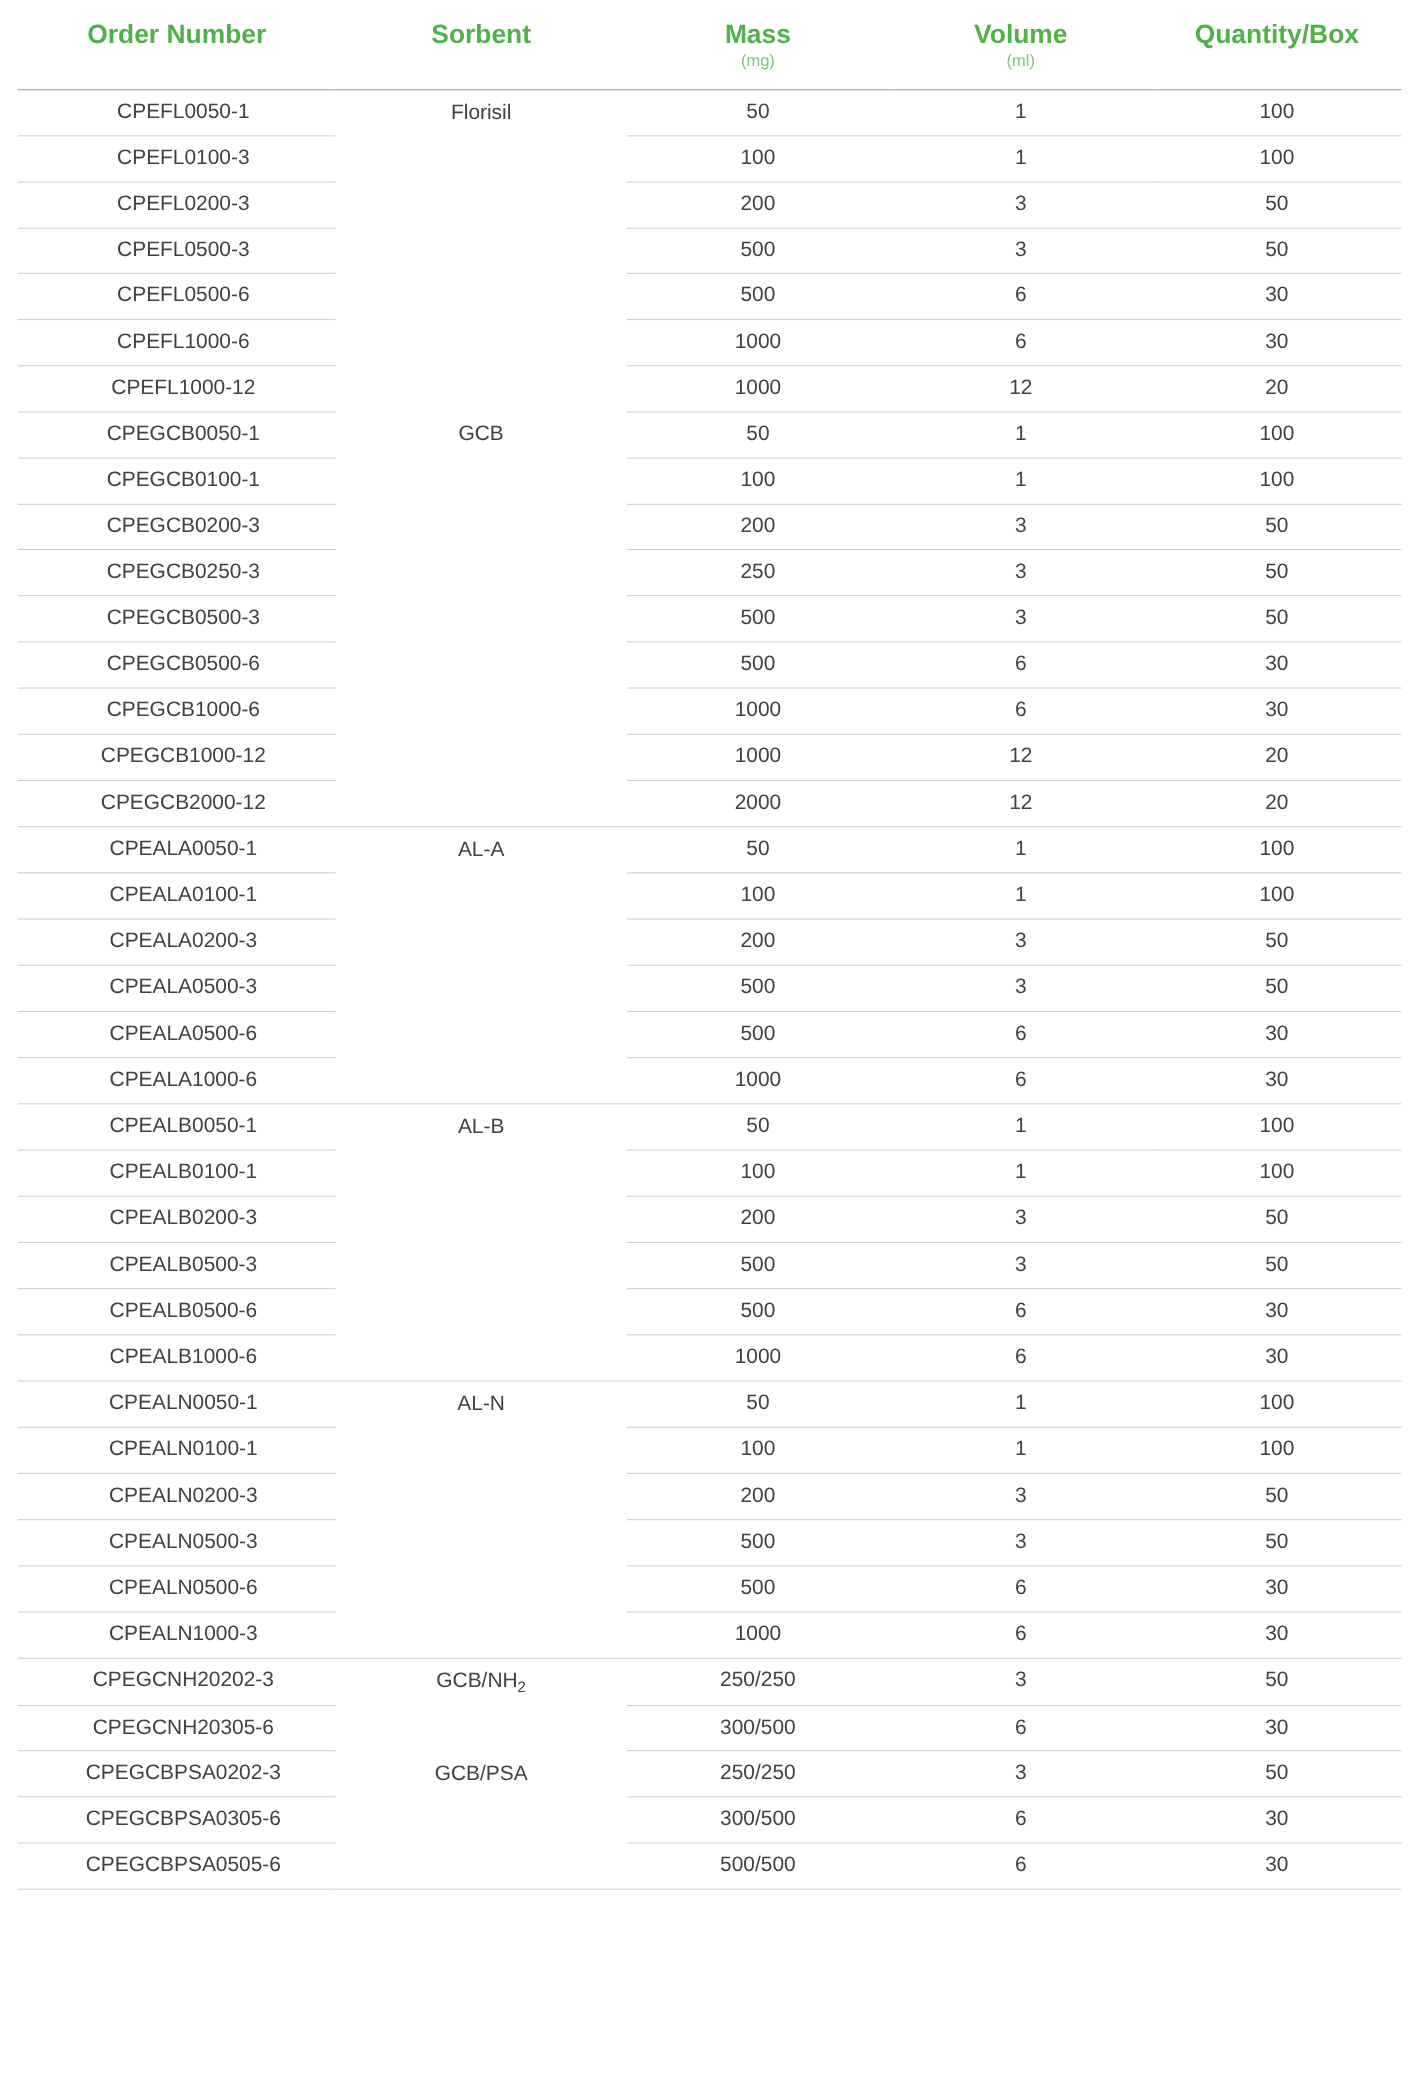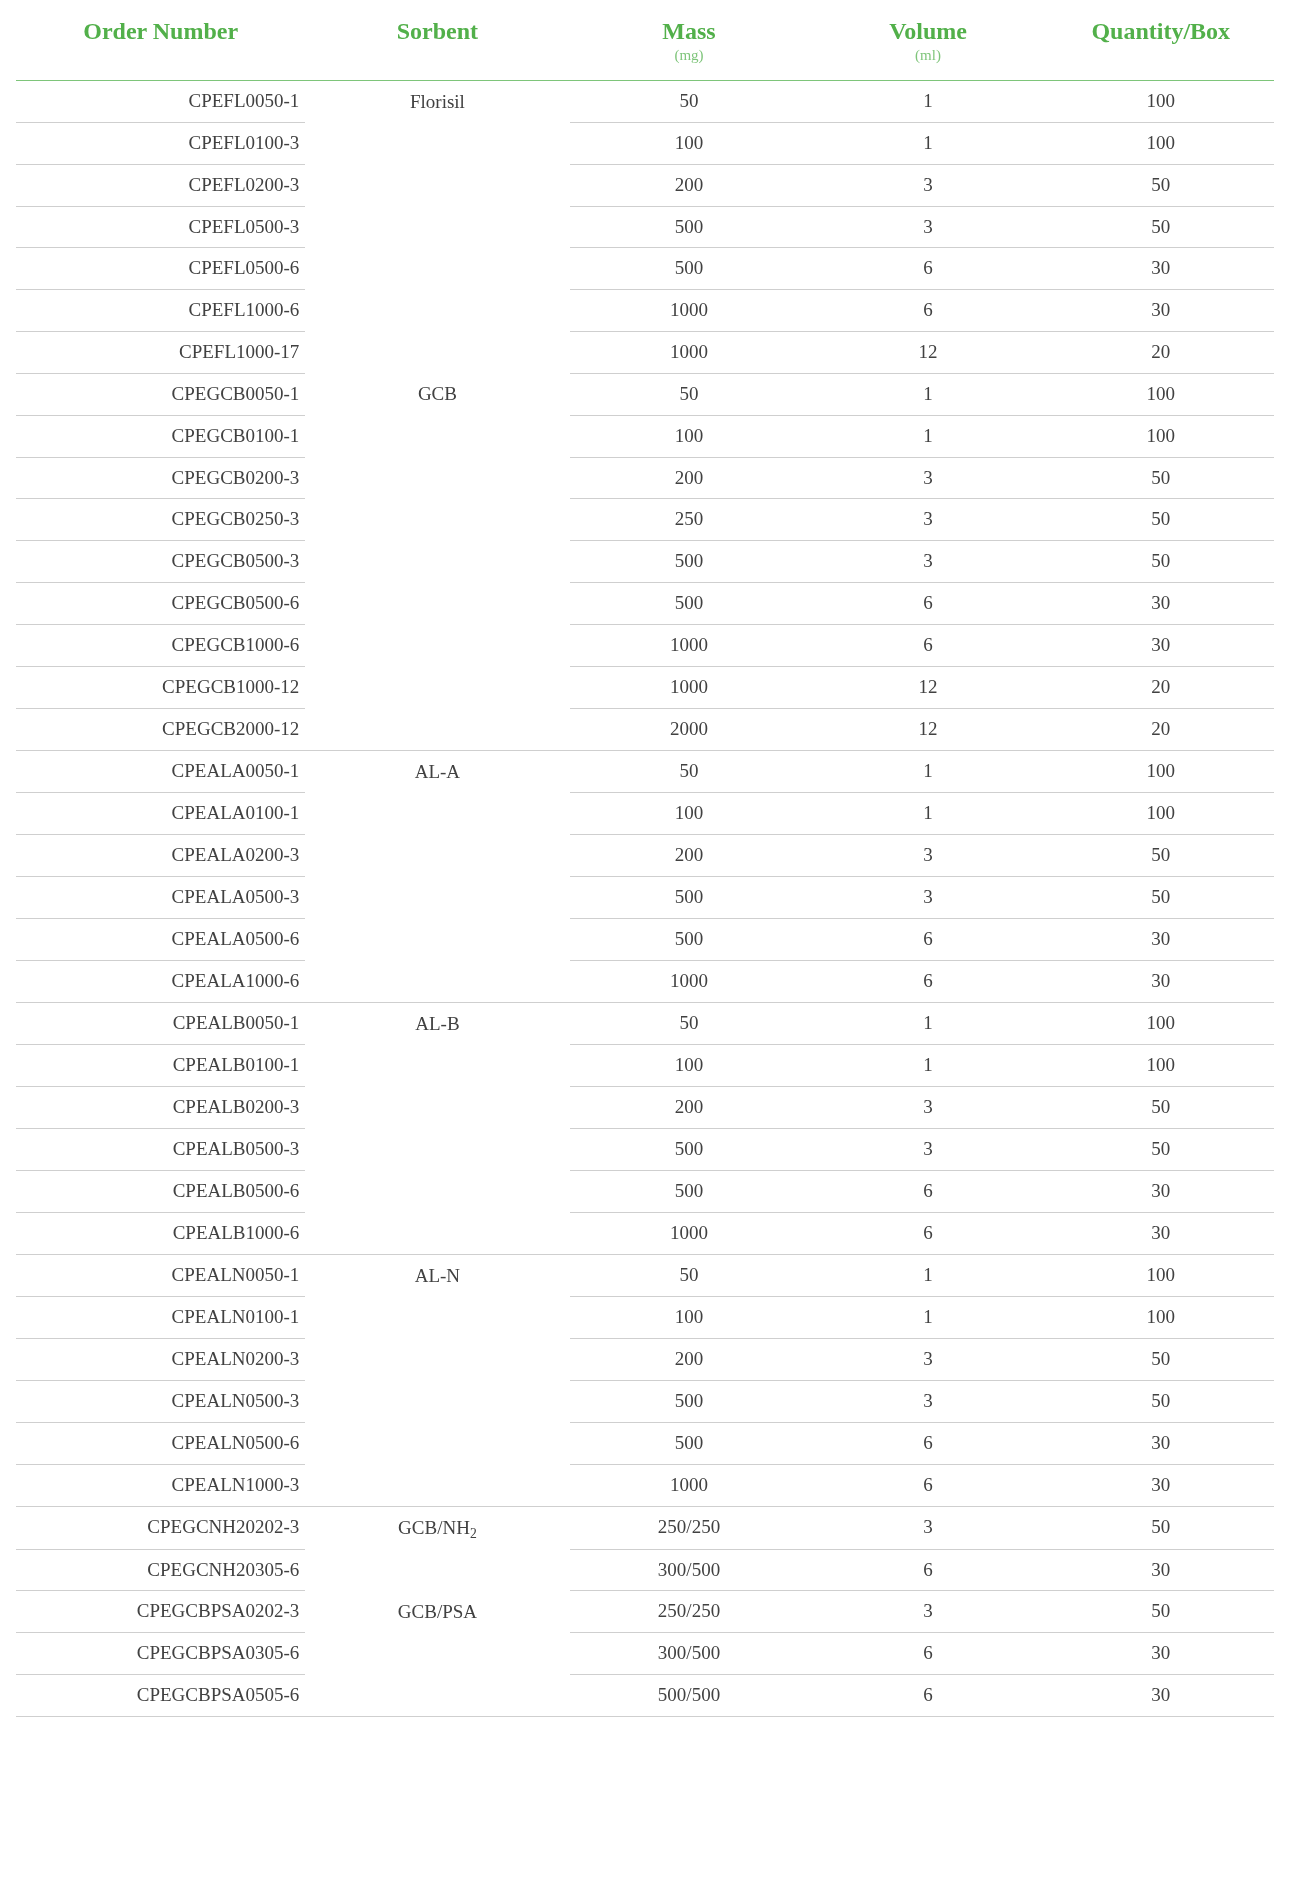--- a/index.html
+++ b/index.html
@@ -9,21 +9,20 @@
   }
   body {
     width: 1290px;
     font-family: "Liberation Sans", sans-serif;
     color: #3f3f3f;
   }
   .sheet {
     width: 1290px;
     box-sizing: border-box;
     padding: 0 16px;
-    font-family: Liberation Serif, serif;
   }
   table.spec {
     width: 100%;
     border-collapse: collapse;
     table-layout: fixed;
   }
   table.spec col.c-order   { width: 23.0%; }
   table.spec col.c-sorbent { width: 21.0%; }
   table.spec col.c-mass    { width: 19.0%; }
   table.spec col.c-volume  { width: 19.0%; }
@@ -54,21 +53,21 @@
   tbody td {
     font-size: 19px;
     color: #414141;
     text-align: center;
     padding: 9px 6px 10px 6px;
     border-bottom: 1px solid #cfcfcf;
     vertical-align: middle;
     line-height: 1.15;
   }
   tbody td.order {
-    text-align: right;
+    text-align: center;
     padding-left: 18px;
   }
   tbody td.sorbent {
     vertical-align: top;
     padding-top: 10px;
     border-bottom: none;
     text-align: center;
   }
   tbody td.sorbent.grp-end {
     border-bottom: 1px solid #cfcfcf;
@@ -153,21 +152,21 @@
           <td>30</td>
         </tr>
         <tr>
           <td class="order">CPEFL1000-6</td>
           <td class="sorbent blank">&nbsp;</td>
           <td>1000</td>
           <td>6</td>
           <td>30</td>
         </tr>
         <tr>
-          <td class="order">CPEFL1000-17</td>
+          <td class="order">CPEFL1000-12</td>
           <td class="sorbent blank">&nbsp;</td>
           <td>1000</td>
           <td>12</td>
           <td>20</td>
         </tr>
         <tr>
           <td class="order">CPEGCB0050-1</td>
           <td class="sorbent">GCB</td>
           <td>50</td>
           <td>1</td>

